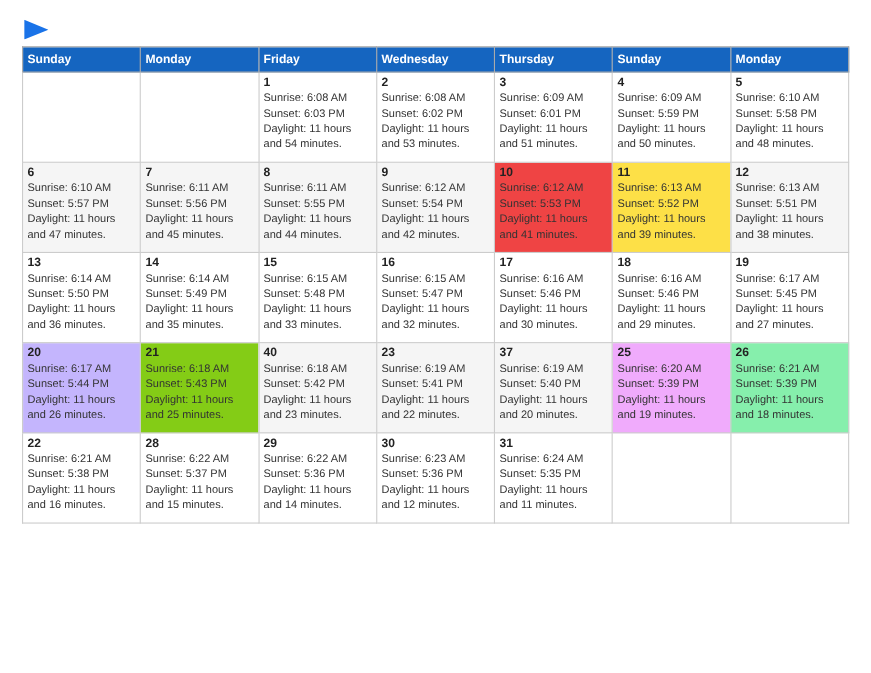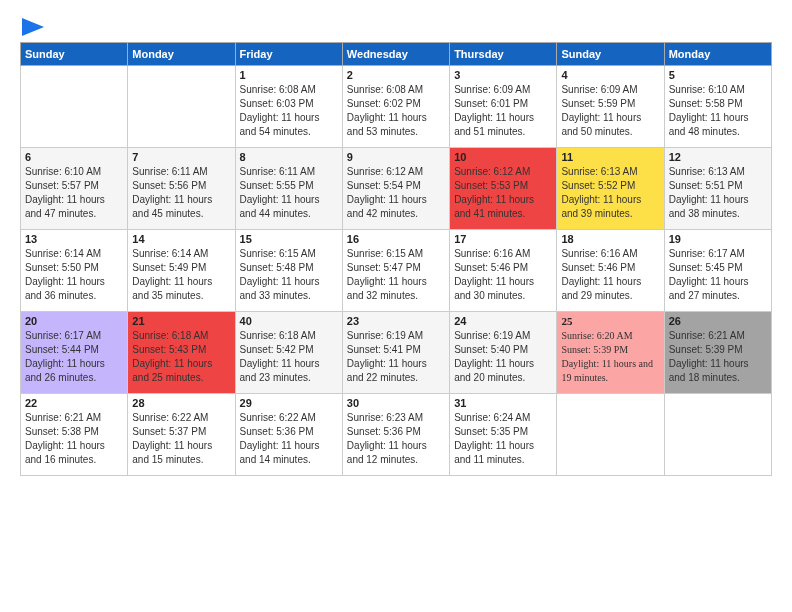--- a/index.html
+++ b/index.html
@@ -242,51 +242,51 @@
 Daylight: 11 hours and 27 minutes.</div>
           </td>
         </tr>
         <tr>
           <td style="background: #c4b5fd;">
             <span class="day-num">20</span>
             <div class="day-info" style="white-space: pre-line;">Sunrise: 6:17 AM
 Sunset: 5:44 PM
 Daylight: 11 hours and 26 minutes.</div>
           </td>
-          <td style="background: #ef4444;">
+          <td style="background: #84cc16;">
             <span class="day-num">21</span>
             <div class="day-info" style="white-space: pre-line;">Sunrise: 6:18 AM
 Sunset: 5:43 PM
 Daylight: 11 hours and 25 minutes.</div>
           </td>
           <td style="background: rgb(245, 245, 245);">
             <span class="day-num">40</span>
             <div class="day-info" style="white-space: pre-line;">Sunrise: 6:18 AM
 Sunset: 5:42 PM
 Daylight: 11 hours and 23 minutes.</div>
           </td>
           <td style="background: rgb(245, 245, 245);">
             <span class="day-num">23</span>
             <div class="day-info" style="white-space: pre-line;">Sunrise: 6:19 AM
 Sunset: 5:41 PM
 Daylight: 11 hours and 22 minutes.</div>
           </td>
           <td style="background: rgb(245, 245, 245);">
-            <span class="day-num">24</span>
+            <span class="day-num">37</span>
             <div class="day-info" style="white-space: pre-line;">Sunrise: 6:19 AM
 Sunset: 5:40 PM
 Daylight: 11 hours and 20 minutes.</div>
           </td>
-          <td style="background: #fca5a5; font-family: Liberation Serif, serif;">
+          <td style="background: #f0abfc;">
             <span class="day-num">25</span>
             <div class="day-info" style="white-space: pre-line;">Sunrise: 6:20 AM
 Sunset: 5:39 PM
 Daylight: 11 hours and 19 minutes.</div>
           </td>
-          <td style="background: #a3a3a3; margin-top: 48px;">
+          <td style="background: #86efac; margin-top: 48px;">
             <span class="day-num">26</span>
             <div class="day-info" style="white-space: pre-line;">Sunrise: 6:21 AM
 Sunset: 5:39 PM
 Daylight: 11 hours and 18 minutes.</div>
           </td>
         </tr>
         <tr>
           <td>
             <span class="day-num">22</span>
             <div class="day-info" style="white-space: pre-line;">Sunrise: 6:21 AM

